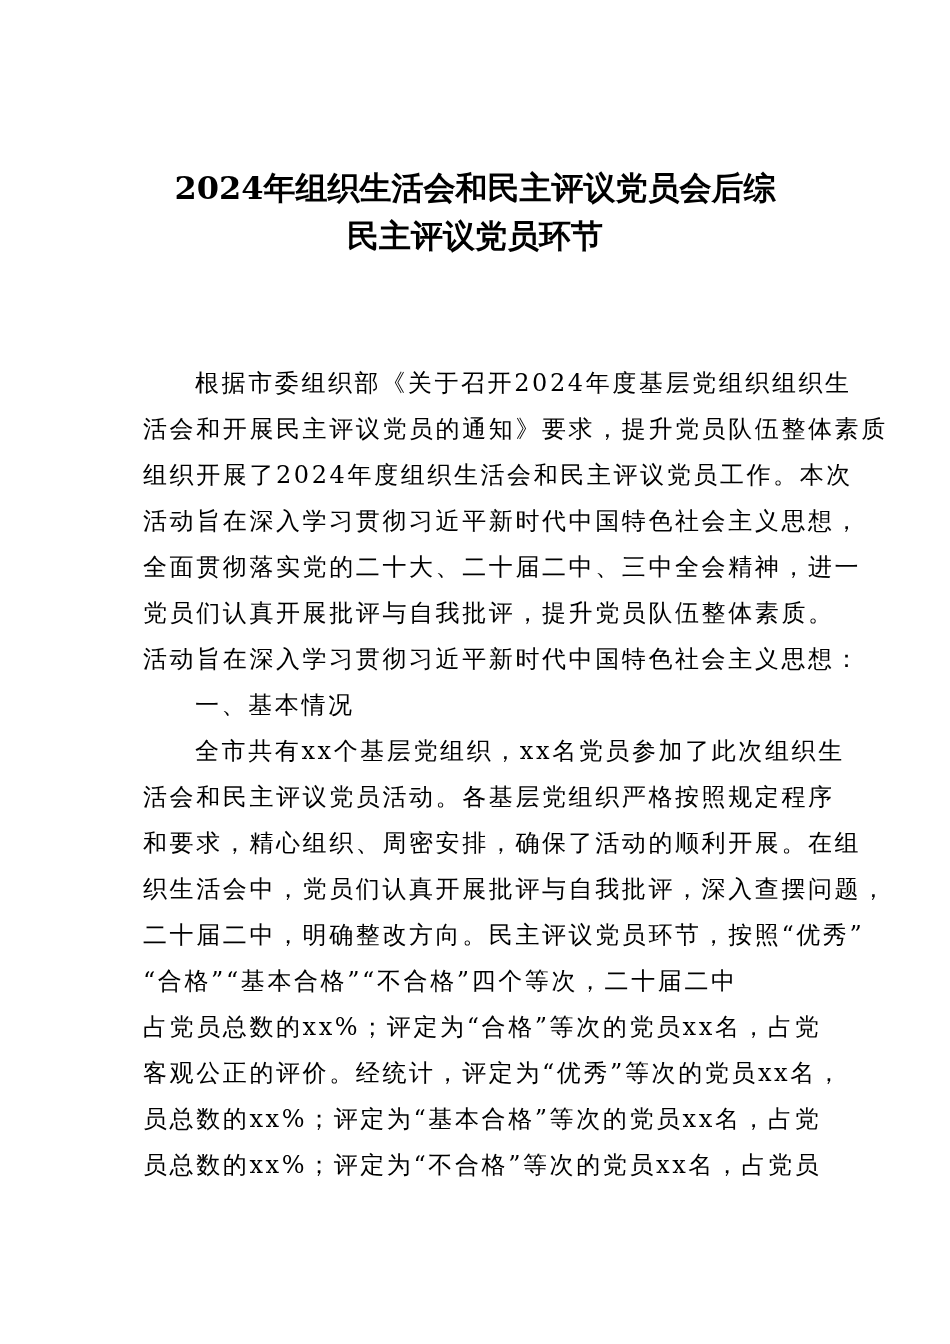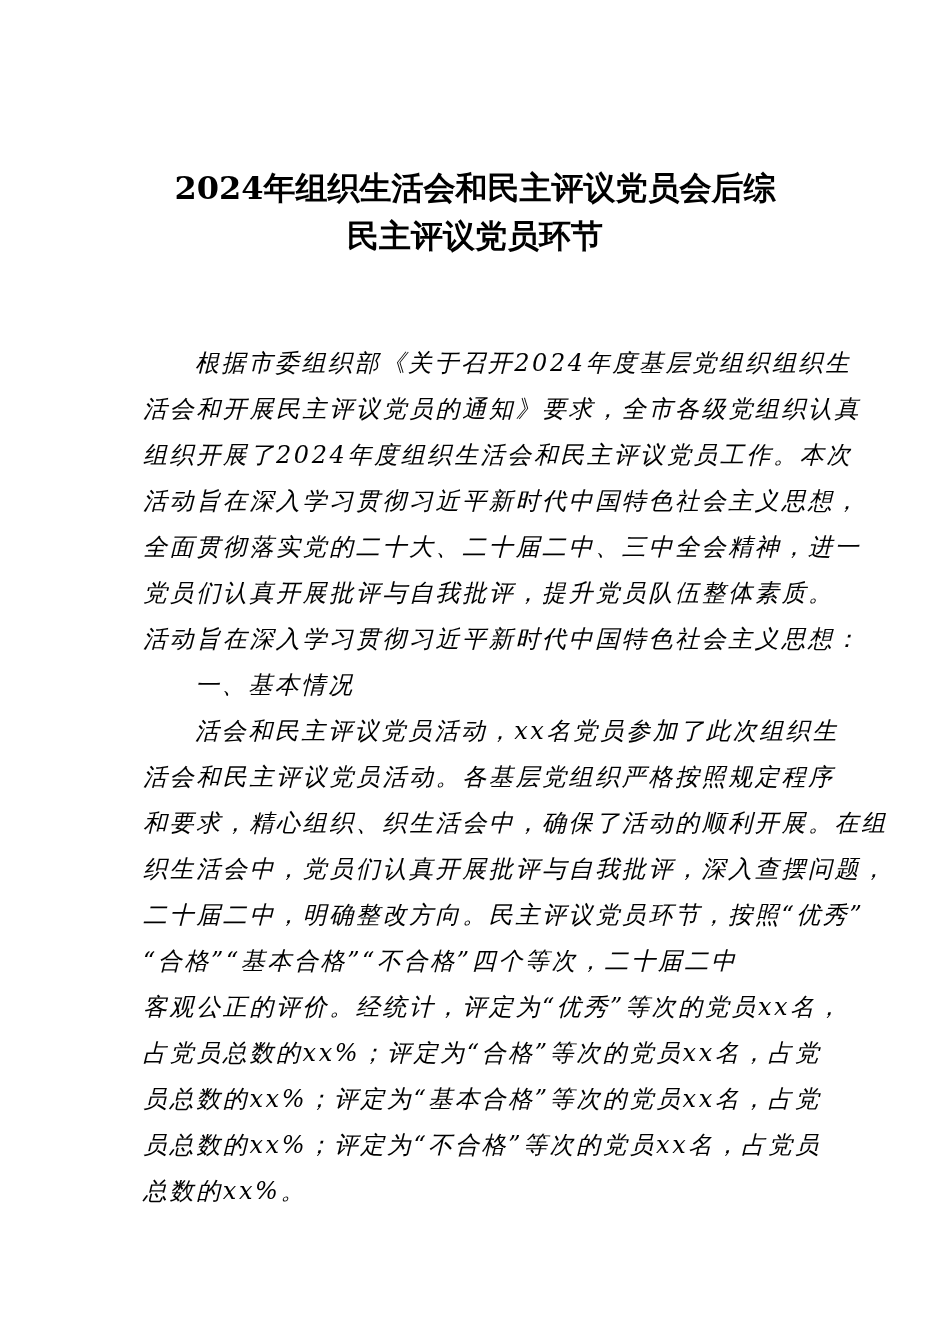--- a/index.html
+++ b/index.html
@@ -35,27 +35,26 @@
       margin: 0;
       letter-spacing: 0px;
     }
     .title-line {
       display: block;
       white-space: nowrap;
     }
     .body {
       position: absolute;
       left: 143px;
-      top: 340px;
+      top: 360px;
       width: 680px;
       font-family: "DejaVu Serif", "Liberation Serif", serif;
       font-size: 24px;
       line-height: 46px;
       letter-spacing: 2.6px;
-      font-style: italic;
     }
     .line {
       display: block;
       white-space: nowrap;
       height: 46px;
     }
     .indent {
       padding-left: 52px;
     }
     .heading-line {
@@ -69,40 +68,39 @@
 
   <h1 class="title">
     <span class="title-line">2024年组织生活会和民主评议党员会后综</span>
     <span class="title-line">民主评议党员环节</span>
   </h1>
 
   <div class="body">
 
     <div>
       <span class="line indent">根据市委组织部《关于召开2024年度基层党组织组织生</span>
-      <span class="line">活会和开展民主评议党员的通知》要求，全市各级党组织认真</span>
+      <span class="line">活会和开展民主评议党员的通知》要求，提升党员队伍整体素质</span>
       <span class="line">组织开展了2024年度组织生活会和民主评议党员工作。本次</span>
       <span class="line">活动旨在深入学习贯彻习近平新时代中国特色社会主义思想，</span>
       <span class="line">全面贯彻落实党的二十大、二十届二中、三中全会精神，进一</span>
       <span class="line">党员们认真开展批评与自我批评，提升党员队伍整体素质。</span>
       <span class="line">活动旨在深入学习贯彻习近平新时代中国特色社会主义思想：</span>
     </div>
 
     <div>
       <span class="line indent heading-line">一、基本情况</span>
     </div>
 
     <div>
-      <span class="line indent">活会和民主评议党员活动，xx名党员参加了此次组织生</span>
+      <span class="line indent">全市共有xx个基层党组织，xx名党员参加了此次组织生</span>
       <span class="line">活会和民主评议党员活动。各基层党组织严格按照规定程序</span>
-      <span class="line">和要求，精心组织、织生活会中，确保了活动的顺利开展。在组</span>
+      <span class="line">和要求，精心组织、周密安排，确保了活动的顺利开展。在组</span>
       <span class="line">织生活会中，党员们认真开展批评与自我批评，深入查摆问题，</span>
       <span class="line">二十届二中，明确整改方向。民主评议党员环节，按照“优秀”</span>
       <span class="line">“合格”“基本合格”“不合格”四个等次，二十届二中</span>
+      <span class="line">占党员总数的xx%；评定为“合格”等次的党员xx名，占党</span>
       <span class="line">客观公正的评价。经统计，评定为“优秀”等次的党员xx名，</span>
-      <span class="line">占党员总数的xx%；评定为“合格”等次的党员xx名，占党</span>
       <span class="line">员总数的xx%；评定为“基本合格”等次的党员xx名，占党</span>
       <span class="line">员总数的xx%；评定为“不合格”等次的党员xx名，占党员</span>
-      <span class="line">总数的xx%。</span>
     </div>
 
   </div>
 </div>
 
 </body></html>

